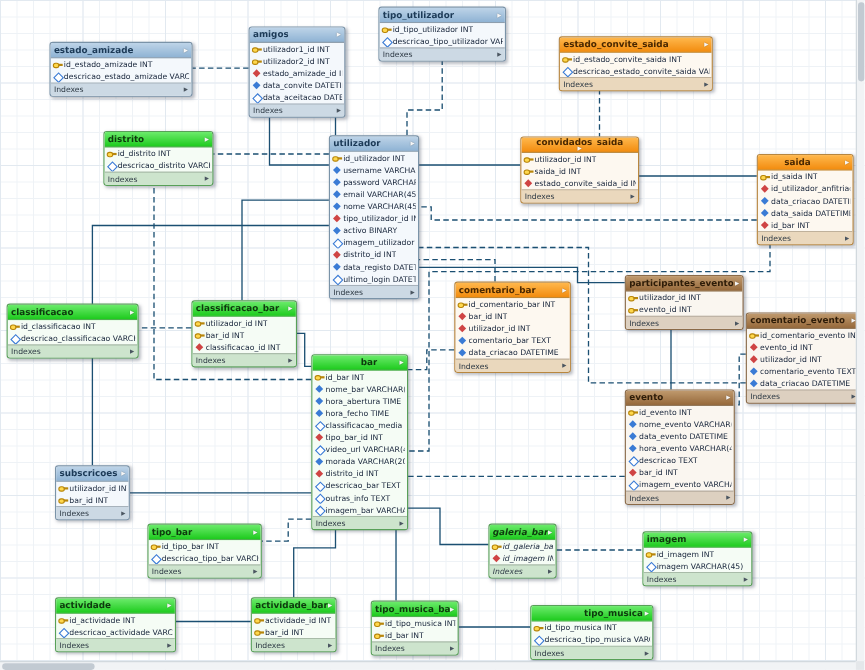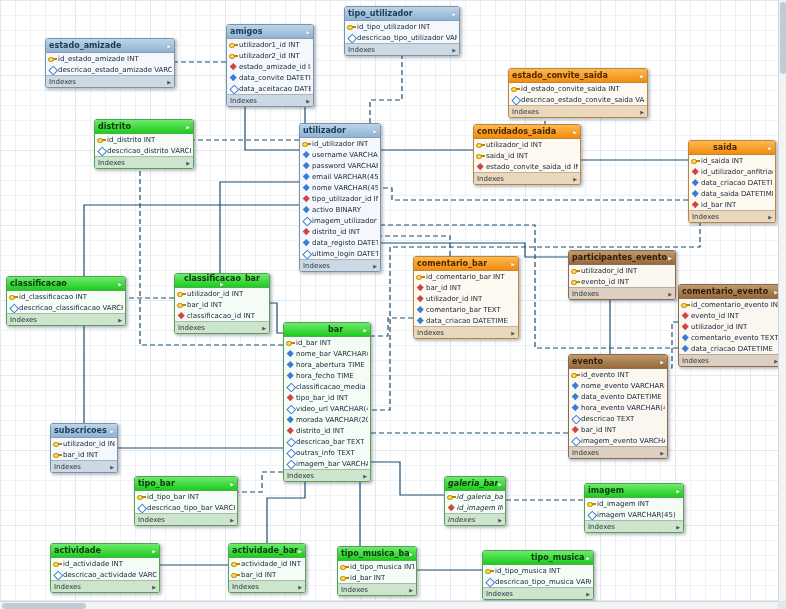--- a/index.html
+++ b/index.html
@@ -172,21 +172,21 @@
       </div>
       <div class="t-row">
         <span class="icon coln"></span>
         <span class="t-text">descricao_tipo_utilizador VARCHAR(45)</span>
       </div>
       <div class="t-footer" style="background: rgb(204, 217, 228);">
         <span>Indexes</span>
         <span class="t-arrow dark">▶</span>
       </div>
     </div>
-    <div class="table-card" style="left: 508px; top: 33px; width: 140px; border-color: rgb(184, 134, 62); background: rgb(253, 248, 240); margin-top: 35px;">
+    <div class="table-card" style="left: 508px; top: 33px; width: 140px; border-color: rgb(184, 134, 62); background: rgb(253, 248, 240);">
       <div class="t-header" style="background: linear-gradient(rgb(255, 184, 77), rgb(242, 140, 15)); color: rgb(74, 40, 0);">
         <span class="t-title">estado_convite_saida</span>
         <span class="t-arrow">▶</span>
       </div>
       <div class="t-row">
         <span class="icon pk"></span>
         <span class="t-text">id_estado_convite_saida INT</span>
       </div>
       <div class="t-row">
         <span class="icon coln"></span>
@@ -263,21 +263,21 @@
       <div class="t-row">
         <span class="icon coln"></span>
         <span class="t-text">ultimo_login DATETIME</span>
       </div>
       <div class="t-footer" style="background: rgb(204, 217, 228);">
         <span>Indexes</span>
         <span class="t-arrow dark">▶</span>
       </div>
     </div>
     <div class="table-card" style="left: 473px; top: 124px; width: 108px; border-color: rgb(184, 134, 62); background: rgb(253, 248, 240);">
-      <div class="t-header" style="background: linear-gradient(rgb(255, 184, 77), rgb(242, 140, 15)); color: rgb(74, 40, 0);">
+      <div class="t-header" style="background: linear-gradient(rgb(255, 184, 77), rgb(242, 140, 15)); color: rgb(74, 40, 0); flex-direction: column;">
         <span class="t-title">convidados_saida</span>
         <span class="t-arrow">▶</span>
       </div>
       <div class="t-row">
         <span class="icon pk"></span>
         <span class="t-text">utilizador_id INT</span>
       </div>
       <div class="t-row">
         <span class="icon pk"></span>
         <span class="t-text">saida_id INT</span>
@@ -333,21 +333,21 @@
       <div class="t-row">
         <span class="icon coln"></span>
         <span class="t-text">descricao_classificacao VARCHAR(45)</span>
       </div>
       <div class="t-footer" style="background: rgb(205, 228, 205);">
         <span>Indexes</span>
         <span class="t-arrow dark">▶</span>
       </div>
     </div>
     <div class="table-card" style="left: 174px; top: 273px; width: 96px; border-color: rgb(88, 160, 88); background: rgb(245, 252, 245);">
-      <div class="t-header" style="background: linear-gradient(rgb(108, 235, 108), rgb(30, 203, 30)); color: rgb(13, 58, 13); flex-direction: column;">
+      <div class="t-header" style="background: linear-gradient(rgb(108, 235, 108), rgb(30, 203, 30)); color: rgb(13, 58, 13);">
         <span class="t-title">classificacao_bar</span>
         <span class="t-arrow">▶</span>
       </div>
       <div class="t-row">
         <span class="icon pk"></span>
         <span class="t-text">utilizador_id INT</span>
       </div>
       <div class="t-row">
         <span class="icon pk"></span>
         <span class="t-text">bar_id INT</span>

